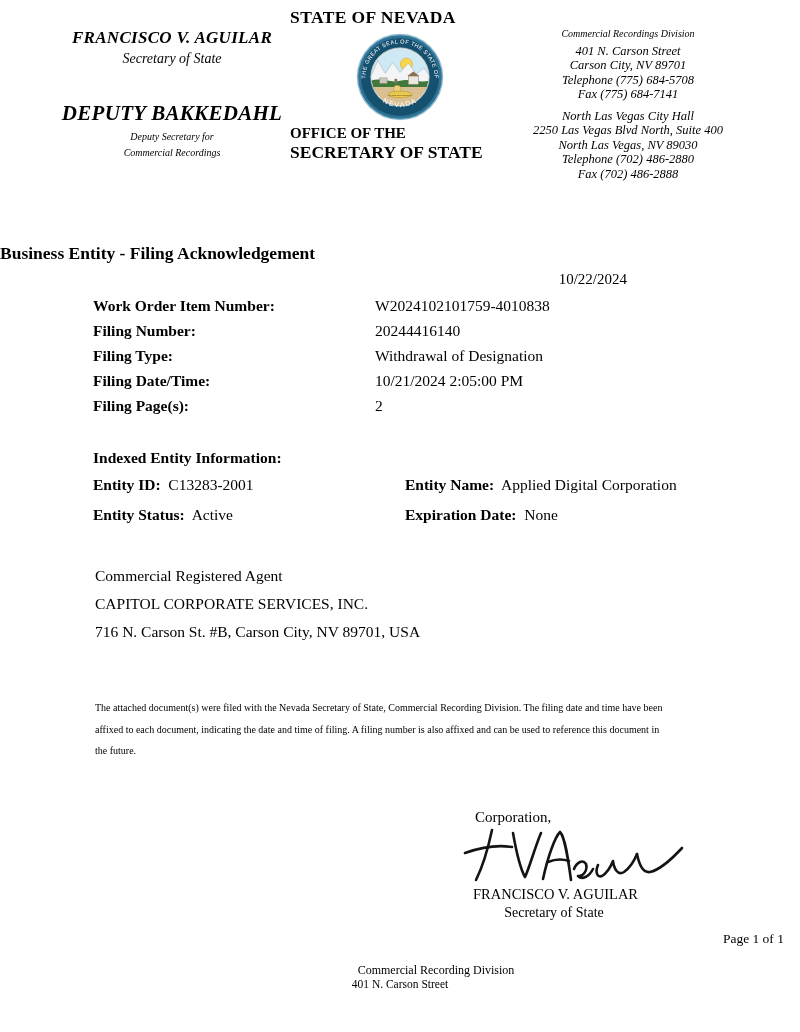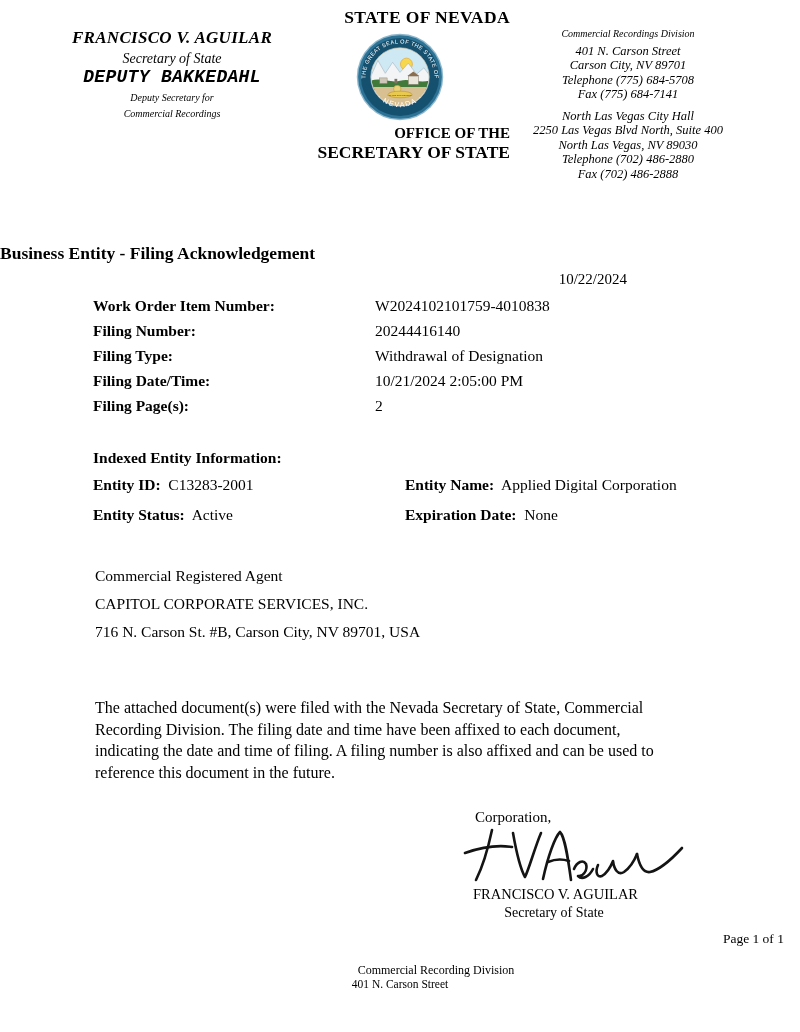--- a/index.html
+++ b/index.html
@@ -4,25 +4,25 @@
 <style>
   html,body{margin:0;padding:0;background:#ffffff;}
   .page{position:relative;width:800px;height:1032px;background:#ffffff;
         font-family:"Liberation Serif", serif;color:#000;overflow:hidden;}
   .abs{position:absolute;}
 
   
   .hdr-left{left:48px;top:28px;width:248px;text-align:center;}
   .hl-name{font-size:17px;font-weight:bold;font-style:italic;letter-spacing:.3px;}
   .hl-sub{font-size:14px;font-style:italic;margin-top:3px;}
-  .hl-deputy{font-size:18px;font-weight:bold;font-style:italic;letter-spacing:.3px;font-family:Liberation Mono, monospace;}
+  .hl-deputy{font-size:21px;font-weight:bold;font-style:italic;margin-top:34px;letter-spacing:.3px;}
   .hl-dsub{font-size:10px;font-style:italic;line-height:16px;margin-top:3px;}
 
   
-  .hdr-center{left:290px;top:7px;width:220px;text-align:right;}
+  .hdr-center{left:290px;top:7px;width:220px;text-align:left;}
   .hc-state{font-size:17.5px;font-weight:bold;letter-spacing:.4px;}
   .hc-office1{font-size:15px;font-weight:bold;margin-top:2px;}
   .hc-office2{font-size:17.5px;font-weight:bold;}
   .seal-wrap{width:92px;height:92px;margin:3px auto 2px auto;}
 
   
   .hdr-right{left:518px;top:27px;width:220px;text-align:center;
              font-style:italic;font-size:12.5px;line-height:14.5px;}
   .hr-division{font-size:10px;margin-bottom:2px;}
   .hr-group2{margin-top:7px;}
@@ -39,21 +39,21 @@
 
   .indexed-heading{left:93px;top:449px;font-size:15.5px;font-weight:bold;}
   .entity-row{left:93px;width:660px;font-size:15.5px;}
   .er1{top:476px;} .er2{top:506px;}
   .ecell-l{position:absolute;left:0;top:0;white-space:nowrap;}
   .ecell-r{position:absolute;left:312px;top:0;white-space:nowrap;}
   .blbl{font-weight:bold;}
 
   .agent-block{left:95px;top:562px;width:560px;font-size:15.5px;line-height:28px;}
 
-  .body-par{left:95px;top:697px;width:578px;font-size:16px;line-height:21.5px;
+  .body-par{left:95px;top:697px;width:578px;font-size:10px;line-height:21.5px;
             text-align:left;}
 
   .respectfully{left:475px;top:809px;font-size:15px;}
   .signature-svg{left:460px;top:820px;width:228px;height:68px;}
   .sig-block{left:473px;top:886px;width:162px;text-align:center;}
   .sig-name{font-size:14.5px;white-space:nowrap;}
   .sig-title{font-size:14px;margin-top:2px;}
 
   .footer-page{left:0;top:931px;width:784px;text-align:right;font-size:13.5px;}
   .footer-division{left:0;top:963px;width:800px;text-align:center;

